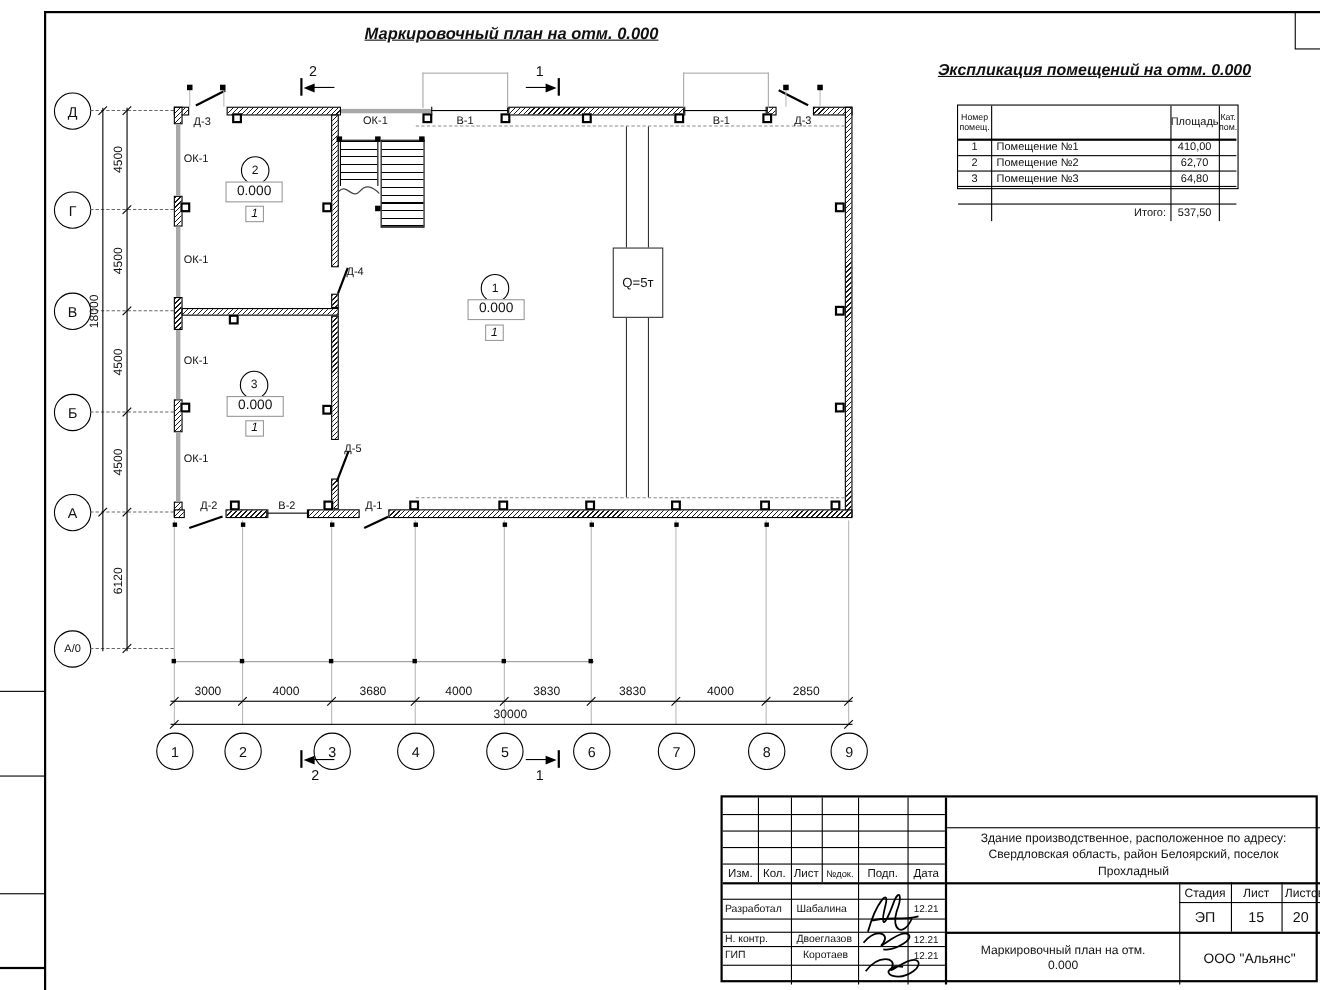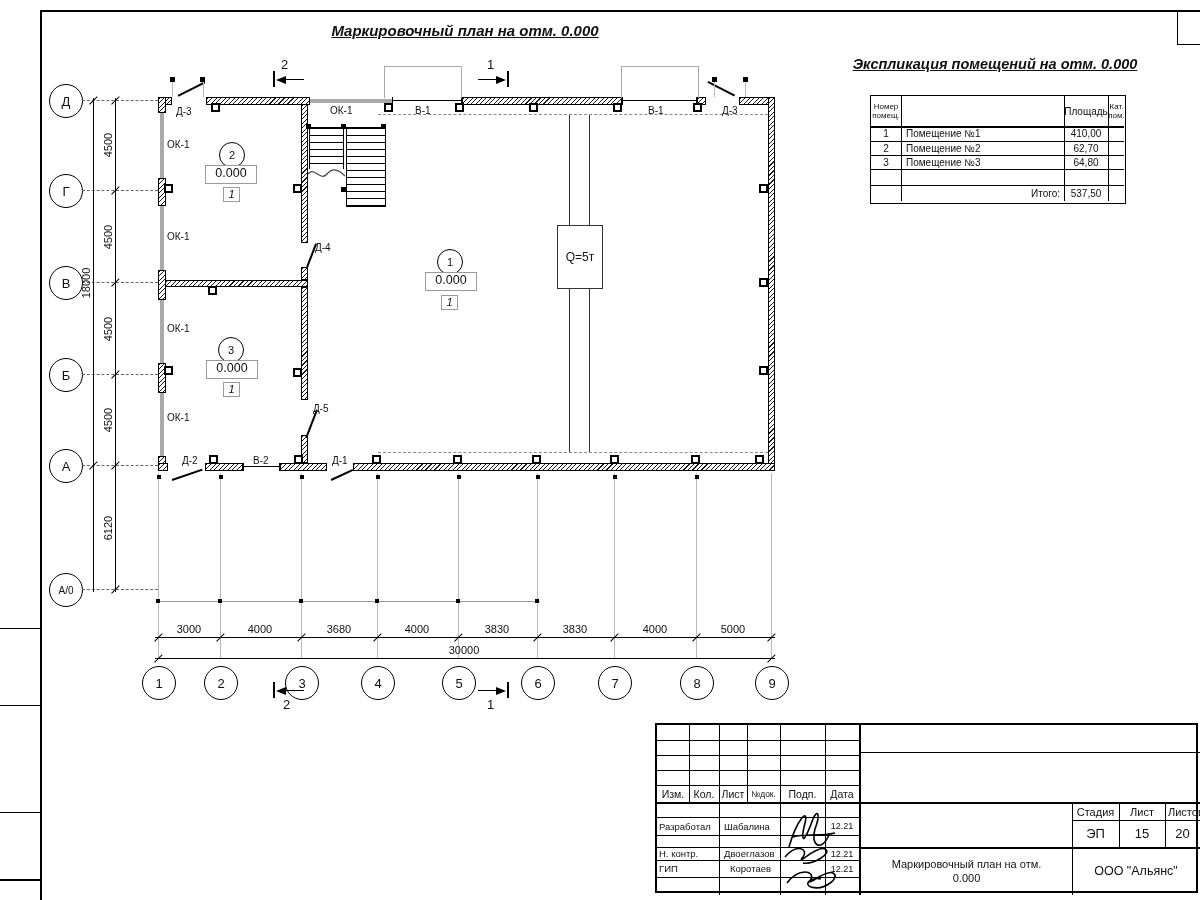--- a/index.html
+++ b/index.html
@@ -44,21 +44,21 @@
   <div class="vl" style="left:40px;top:10px;height:890px;width:1.5px;"></div>
   <div class="a" style="left:1177px;top:10px;width:22px;height:33px;border:1.5px solid #000;"></div>
   <div class="hl" style="left:0;top:628px;width:40px;"></div>
   <div class="hl" style="left:0;top:705px;width:40px;"></div>
   <div class="hl" style="left:0;top:812px;width:40px;"></div>
   <div class="hl" style="left:0;top:879px;width:40px;height:1.5px;"></div>
 
   <div class="title" style="left:310px;top:22px;width:310px;">Маркировочный план на отм. 0.000</div>
   <div class="title" style="left:845px;top:56px;width:300px;font-size:14.5px;">Экспликация помещений на отм. 0.000</div>
 
-  <div class="a" style="left:870px;top:95px;width:256px;height:109px;border:1.8px solid #000;box-sizing:border-box;">
+  <div class="a" style="left:870px;top:95px;width:256px;height:77px;border:1.8px solid #000;box-sizing:border-box;">
     <div class="vl" style="left:30px;top:0;height:105px;"></div>
     <div class="vl" style="left:193px;top:0;height:105px;"></div>
     <div class="vl" style="left:237px;top:0;height:105px;"></div>
     <div class="hl" style="left:0;top:30px;width:253px;height:1.8px;"></div>
     <div class="hl" style="left:0;top:45px;width:253px;"></div>
     <div class="hl" style="left:0;top:59px;width:253px;"></div>
     <div class="hl" style="left:0;top:73px;width:253px;"></div>
     <div class="hl" style="left:0;top:89px;width:253px;"></div>
     <div class="cell" style="left:0;top:0;width:30px;height:30px;font-size:8px;line-height:9px;">Номер помещ.</div>
     <div class="cell" style="left:193px;top:0;width:44px;height:30px;font-size:10px;">Площадь</div>
@@ -137,21 +137,21 @@
   <div class="t45" style="left:766px;top:637px;"></div>
   <div class="t45" style="left:153px;top:658px;"></div>
   <div class="t45" style="left:766px;top:658px;"></div>
   <div class="dm" style="left:172px;top:623px;width:34px;">3000</div>
   <div class="dm" style="left:243px;top:623px;width:34px;">4000</div>
   <div class="dm" style="left:322px;top:623px;width:34px;">3680</div>
   <div class="dm" style="left:400px;top:623px;width:34px;">4000</div>
   <div class="dm" style="left:480px;top:623px;width:34px;">3830</div>
   <div class="dm" style="left:558px;top:623px;width:34px;">3830</div>
   <div class="dm" style="left:638px;top:623px;width:34px;">4000</div>
-  <div class="dm" style="left:716px;top:623px;width:34px;">5000</div>
+  <div class="dm" style="left:716px;top:623px;width:34px;">2850</div>
   <div class="dm" style="left:444px;top:644px;width:40px;">30000</div>
 
   <div class="circ" style="left:142px;top:666px;">1</div>
   <div class="circ" style="left:204px;top:666px;">2</div>
   <div class="circ" style="left:285px;top:666px;">3</div>
   <div class="circ" style="left:361px;top:666px;">4</div>
   <div class="circ" style="left:442px;top:666px;">5</div>
   <div class="circ" style="left:521px;top:666px;">6</div>
   <div class="circ" style="left:598px;top:666px;">7</div>
   <div class="circ" style="left:680px;top:666px;">8</div>
@@ -355,20 +355,21 @@
     <div class="cell" style="left:64px;top:135px;width:59px;height:17px;font-size:9.5px;">Коротаев</div>
     <div class="cell" style="left:168px;top:135px;width:34px;height:17px;font-size:9px;">12.21</div>
 
     <svg class="a" style="left:126px;top:78px;" width="56" height="56" viewBox="0 0 56 56">
       <path d="M6 44 C14 16 26 4 22 20 C18 36 19 46 30 16 C34 6 38 10 32 26 C27 42 38 50 46 32 M10 34 C22 30 36 34 52 30" fill="none" stroke="#000" stroke-width="1.6"></path>
     </svg>
     <svg class="a" style="left:124px;top:116px;" width="60" height="52" viewBox="0 0 60 52">
       <path d="M4 16 C16 2 28 8 22 16 C14 26 36 4 44 8 C52 12 32 24 22 22 M6 42 C18 26 34 30 30 38 C24 48 44 28 52 32 C60 36 44 50 30 46 C22 43 30 36 40 38" fill="none" stroke="#000" stroke-width="1.6"></path>
     </svg>
 
+    <div class="cell" style="left:208px;top:28px;width:331px;height:48px;font-size:11px;line-height:15px;">Здание производственное, расположенное по адресу: Свердловская область, район Белоярский, поселок Прохладный</div>
     <div class="cell" style="left:415px;top:78px;width:47px;height:17px;font-size:11px;">Стадия</div>
     <div class="cell" style="left:462px;top:78px;width:46px;height:17px;font-size:11px;">Лист</div>
     <div class="cell" style="left:508px;top:78px;width:35px;height:17px;font-size:11px;justify-content:flex-start;padding-left:3px;">Листов</div>
     <div class="cell" style="left:415px;top:95px;width:47px;height:27px;font-size:13px;">ЭП</div>
     <div class="cell" style="left:462px;top:95px;width:46px;height:27px;font-size:13px;">15</div>
     <div class="cell" style="left:508px;top:95px;width:35px;height:27px;font-size:13px;">20</div>
     <div class="cell" style="left:222px;top:124px;width:175px;height:44px;font-size:11px;line-height:14px;">Маркировочный план на отм. 0.000</div>
     <div class="cell" style="left:415px;top:124px;width:128px;height:44px;font-size:12.5px;">ООО "Альянс"</div>
   </div>
 

